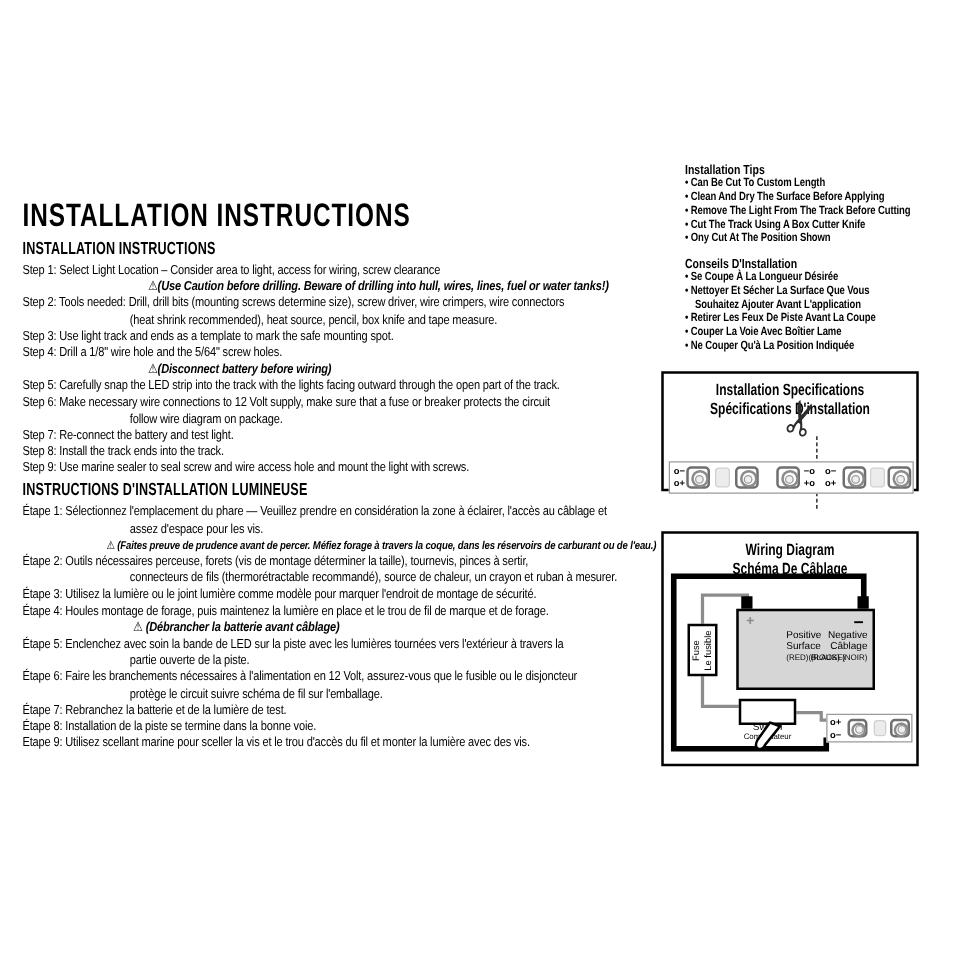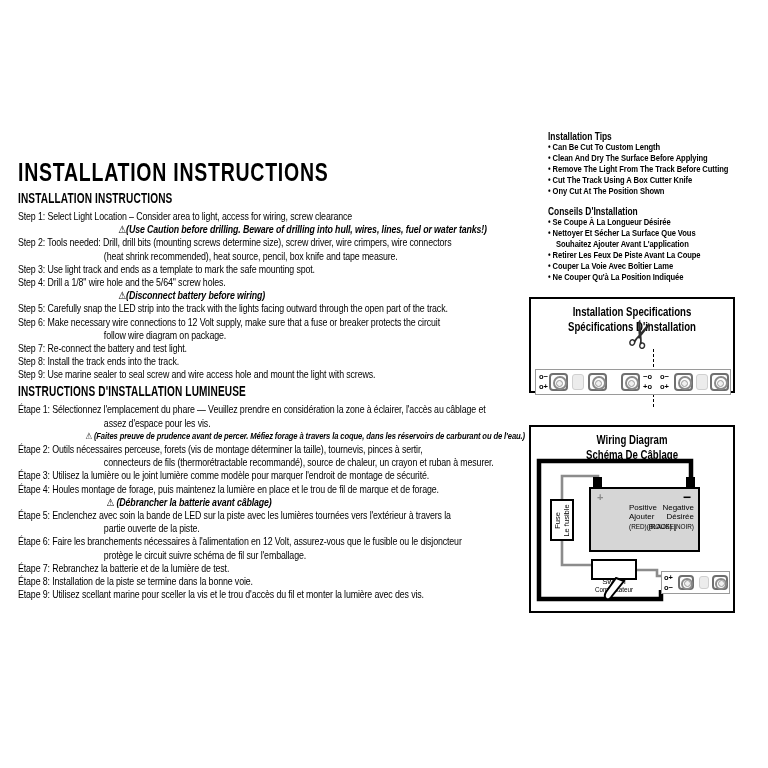--- a/index.html
+++ b/index.html
@@ -182,26 +182,26 @@
       <polyline points="67,55 67,49 31,49 31,73" fill="none" stroke="#8c8c8c" stroke-width="2.6"></polyline>
       <polyline points="31,113 31,138 62,138" fill="none" stroke="#8c8c8c" stroke-width="2.6"></polyline>
       <polyline points="104,143 126,143 126,149 131,149" fill="none" stroke="#8c8c8c" stroke-width="2.6"></polyline>
     </svg>
 
     <div class="battery">
       <span class="b-plus">+</span>
       <span class="b-minus">−</span>
       <div class="b-col b-left">
         <div>Positive</div>
-        <div>Ajouter</div>
+        <div>Surface</div>
         <div class="tiny">(RED) (ROUGE)</div>
       </div>
       <div class="b-col b-right">
         <div>Negative</div>
-        <div>Désirée</div>
+        <div>Câblage</div>
         <div class="tiny">(BLACK) (NOIR)</div>
       </div>
     </div>
     <div class="term" style="left:62px;top:50px"></div>
     <div class="term" style="left:155px;top:50px"></div>
 
     <div class="fuse">
       <div class="rot">
         <div>Fuse</div>
         <div>Le fusible</div>

